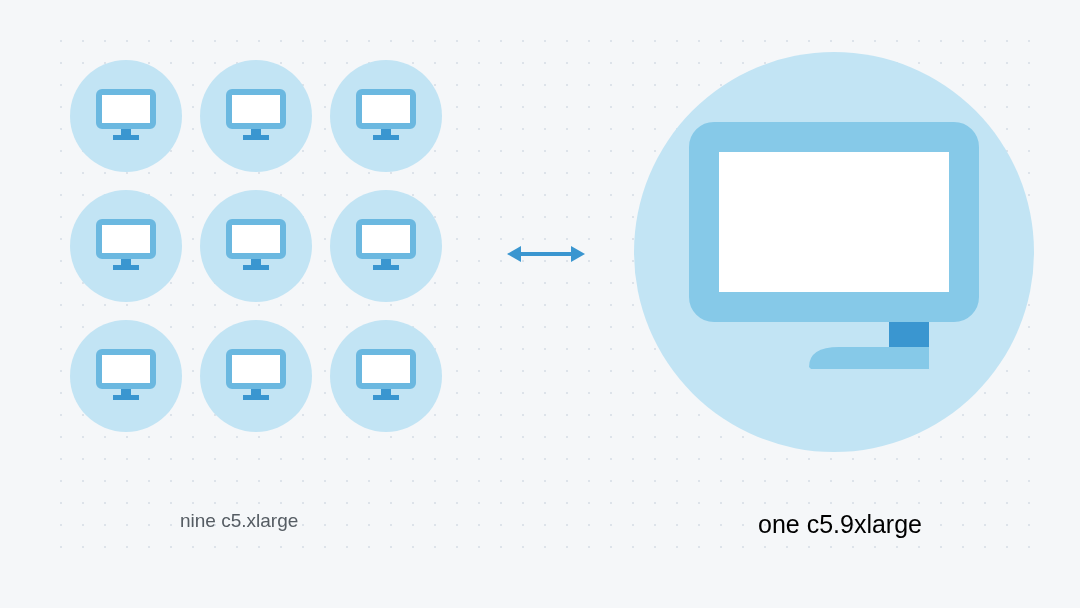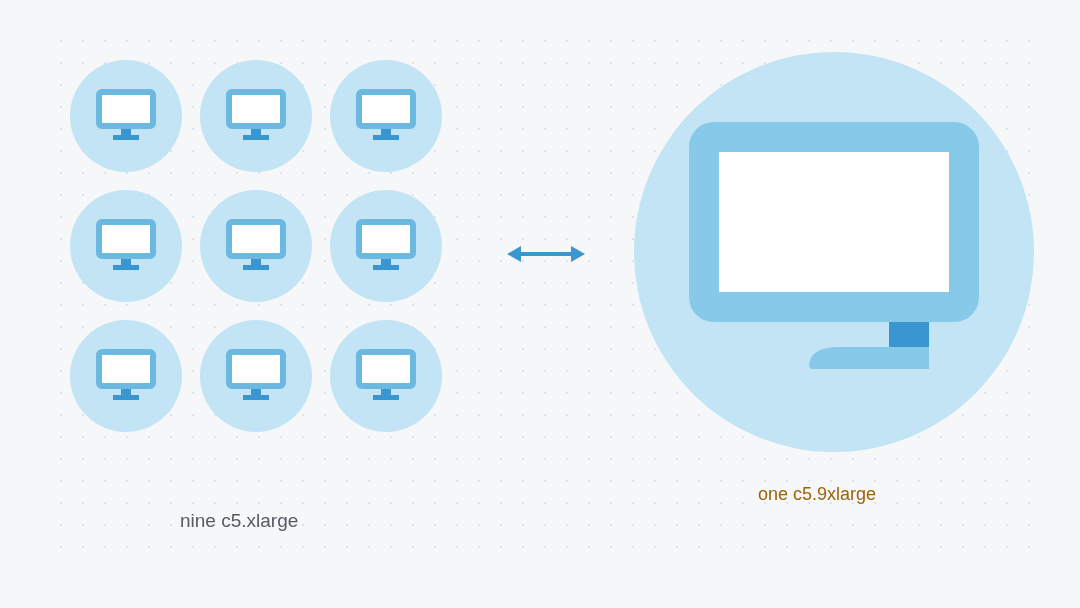--- a/index.html
+++ b/index.html
@@ -51,23 +51,23 @@
     .label-left {
       position: absolute;
       left: 180px;
       top: 510px;
       color: #555c63;
       font-size: 19px;
     }
     .label-right {
       position: absolute;
       left: 758px;
-      top: 484px;
-      color: #a16207;
-      font-size: 18px;
+      top: 510px;
+      color: #000000;
+      font-size: 25px;
     }
     .big-circle {
       position: absolute;
       right: 46px;
       top: 52px;
       width: 400px;
       height: 400px;
       border-radius: 50%;
       background: #c2e4f4;
       display: flex;

